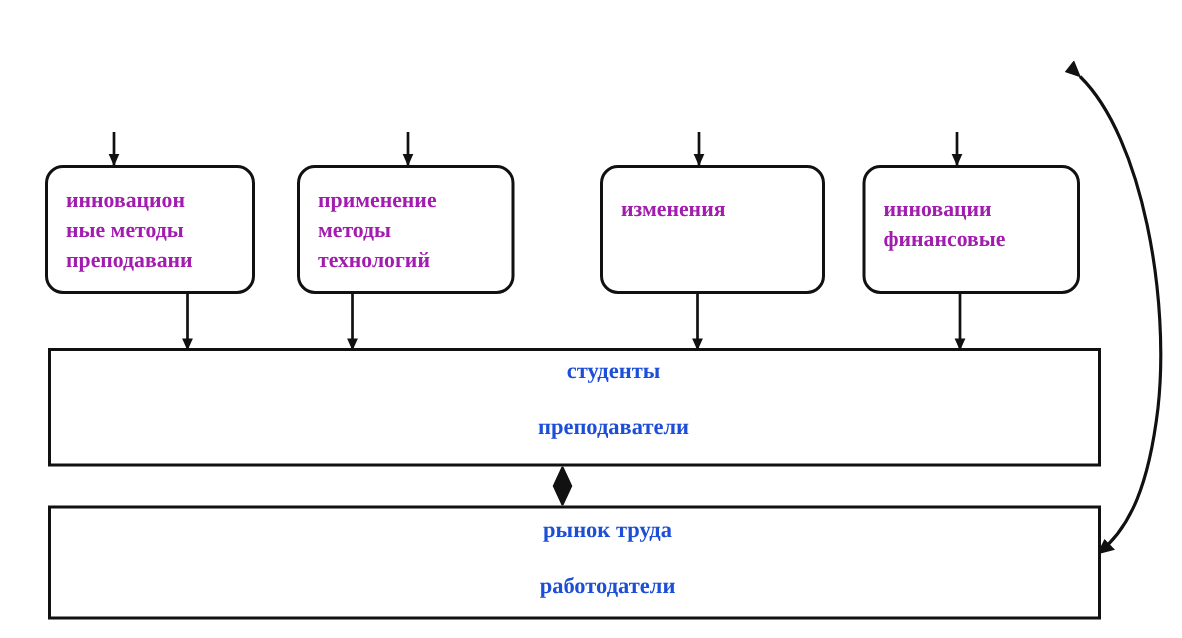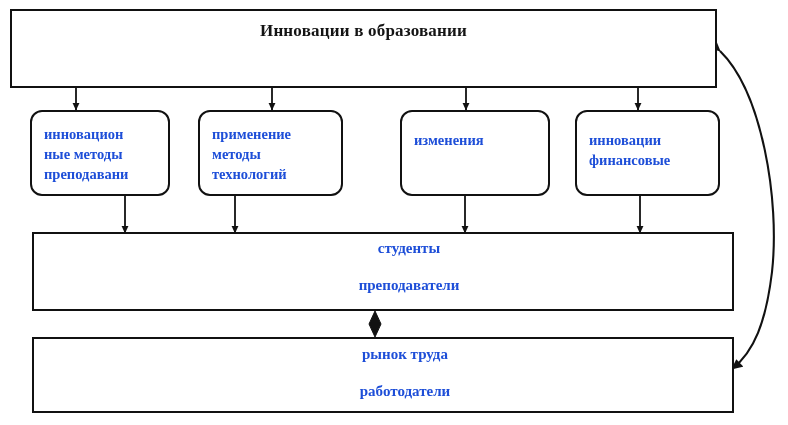--- a/index.html
+++ b/index.html
@@ -50,21 +50,21 @@
     letter-spacing: 0.2px;
   }
   .node-lines {
     position: absolute;
     left: 12px;
     top: 12px;
     right: 6px;
     font-weight: bold;
     font-size: 14.5px;
     line-height: 1.38;
-    color: #1d4ed8;
+    color: #a21caf;
   }
   .node-lines .ln {
     display: block;
     white-space: nowrap;
   }
   .pair-group {
     position: absolute;
     text-align: center;
     font-weight: bold;
     font-size: 15px;
@@ -146,23 +146,20 @@
       <path d="M375,262 L392,272 L383,272 L383,281 L392,281 L375,291
                L358,281 L367,281 L367,272 L358,272 Z" fill="#ffffff" stroke="#111111" stroke-width="1.8" stroke-linejoin="miter"></path>
     </g>
 
     <g>
       <path d="M383,363 L400,373 L391,373 L391,382 L400,382 L383,392
                L366,382 L375,382 L375,373 L366,373 Z" fill="#ffffff" stroke="#111111" stroke-width="1.8" stroke-linejoin="miter"></path>
     </g>
   </svg>
 
-  <div class="node rect" style="left:10px; top:9px; width:707px; height:79px;">
-    <div class="node-title">Инновации в образовании</div>
-  </div>
 
   <div class="node rounded" style="left:30px; top:110px; width:140px; height:86px;">
     <div class="node-lines">
       <span class="ln">инновацион</span>
       <span class="ln">ные методы</span>
       <span class="ln">преподавани</span>
     </div>
   </div>
 
   <div class="node rounded" style="left:198px; top:110px; width:145px; height:86px;">

